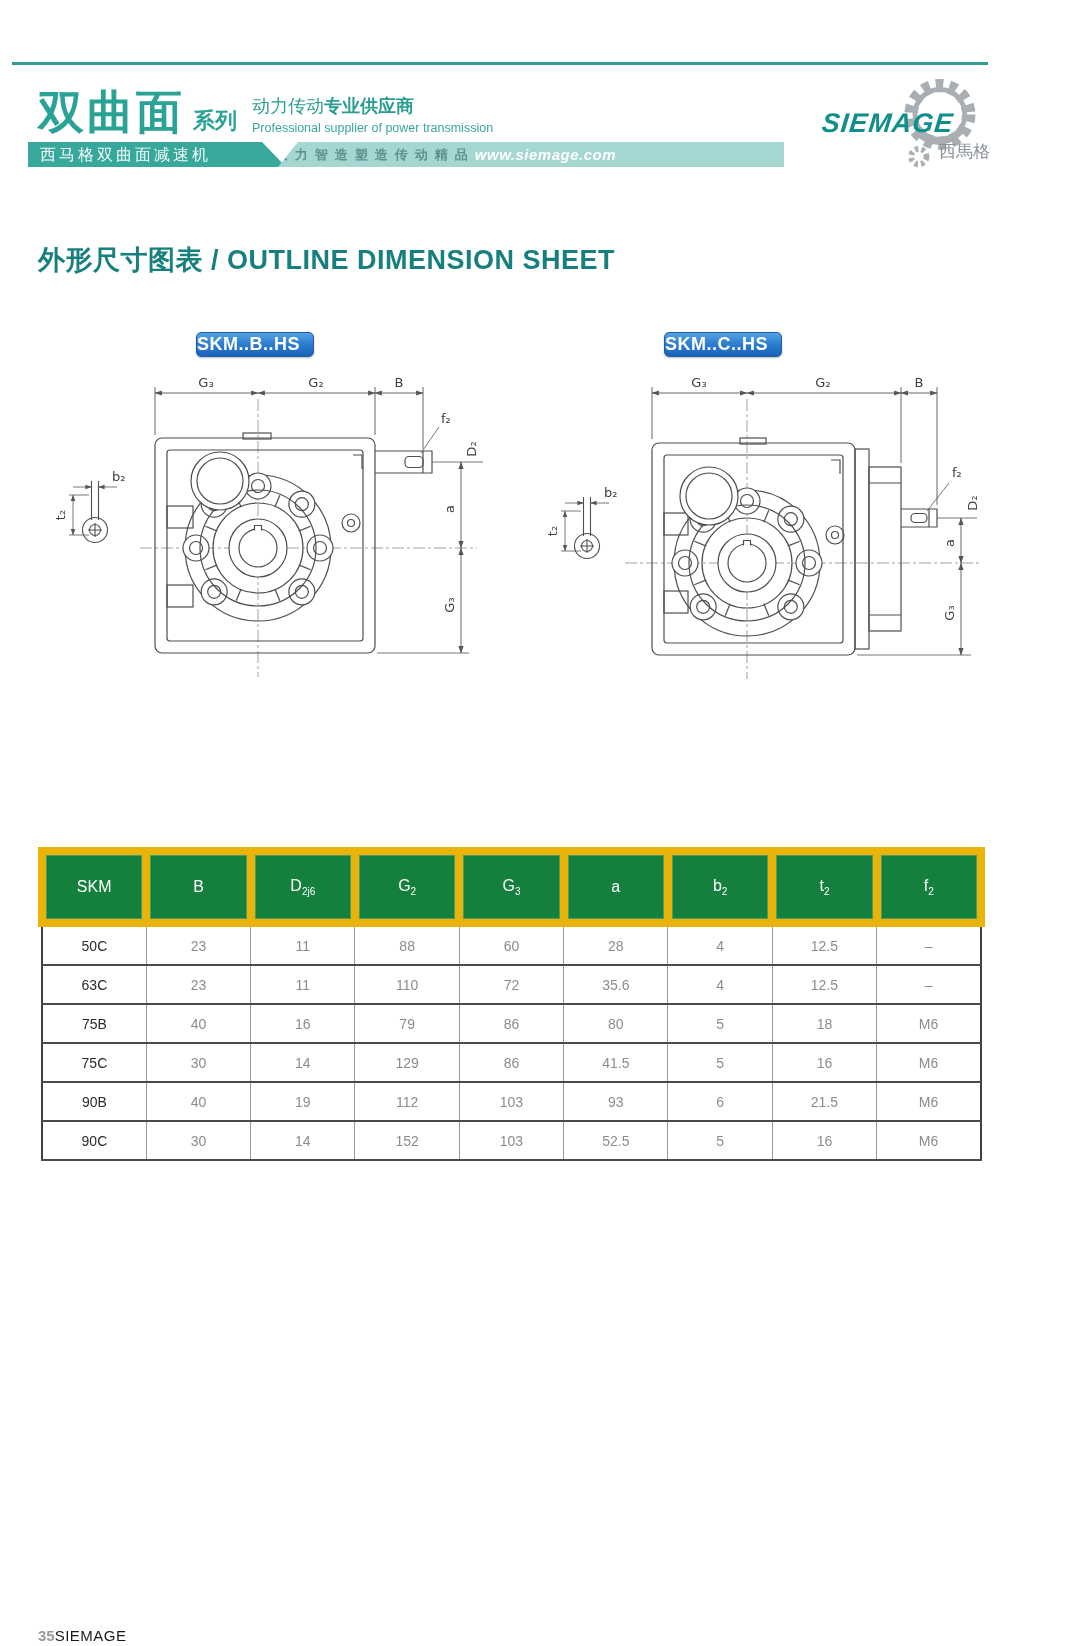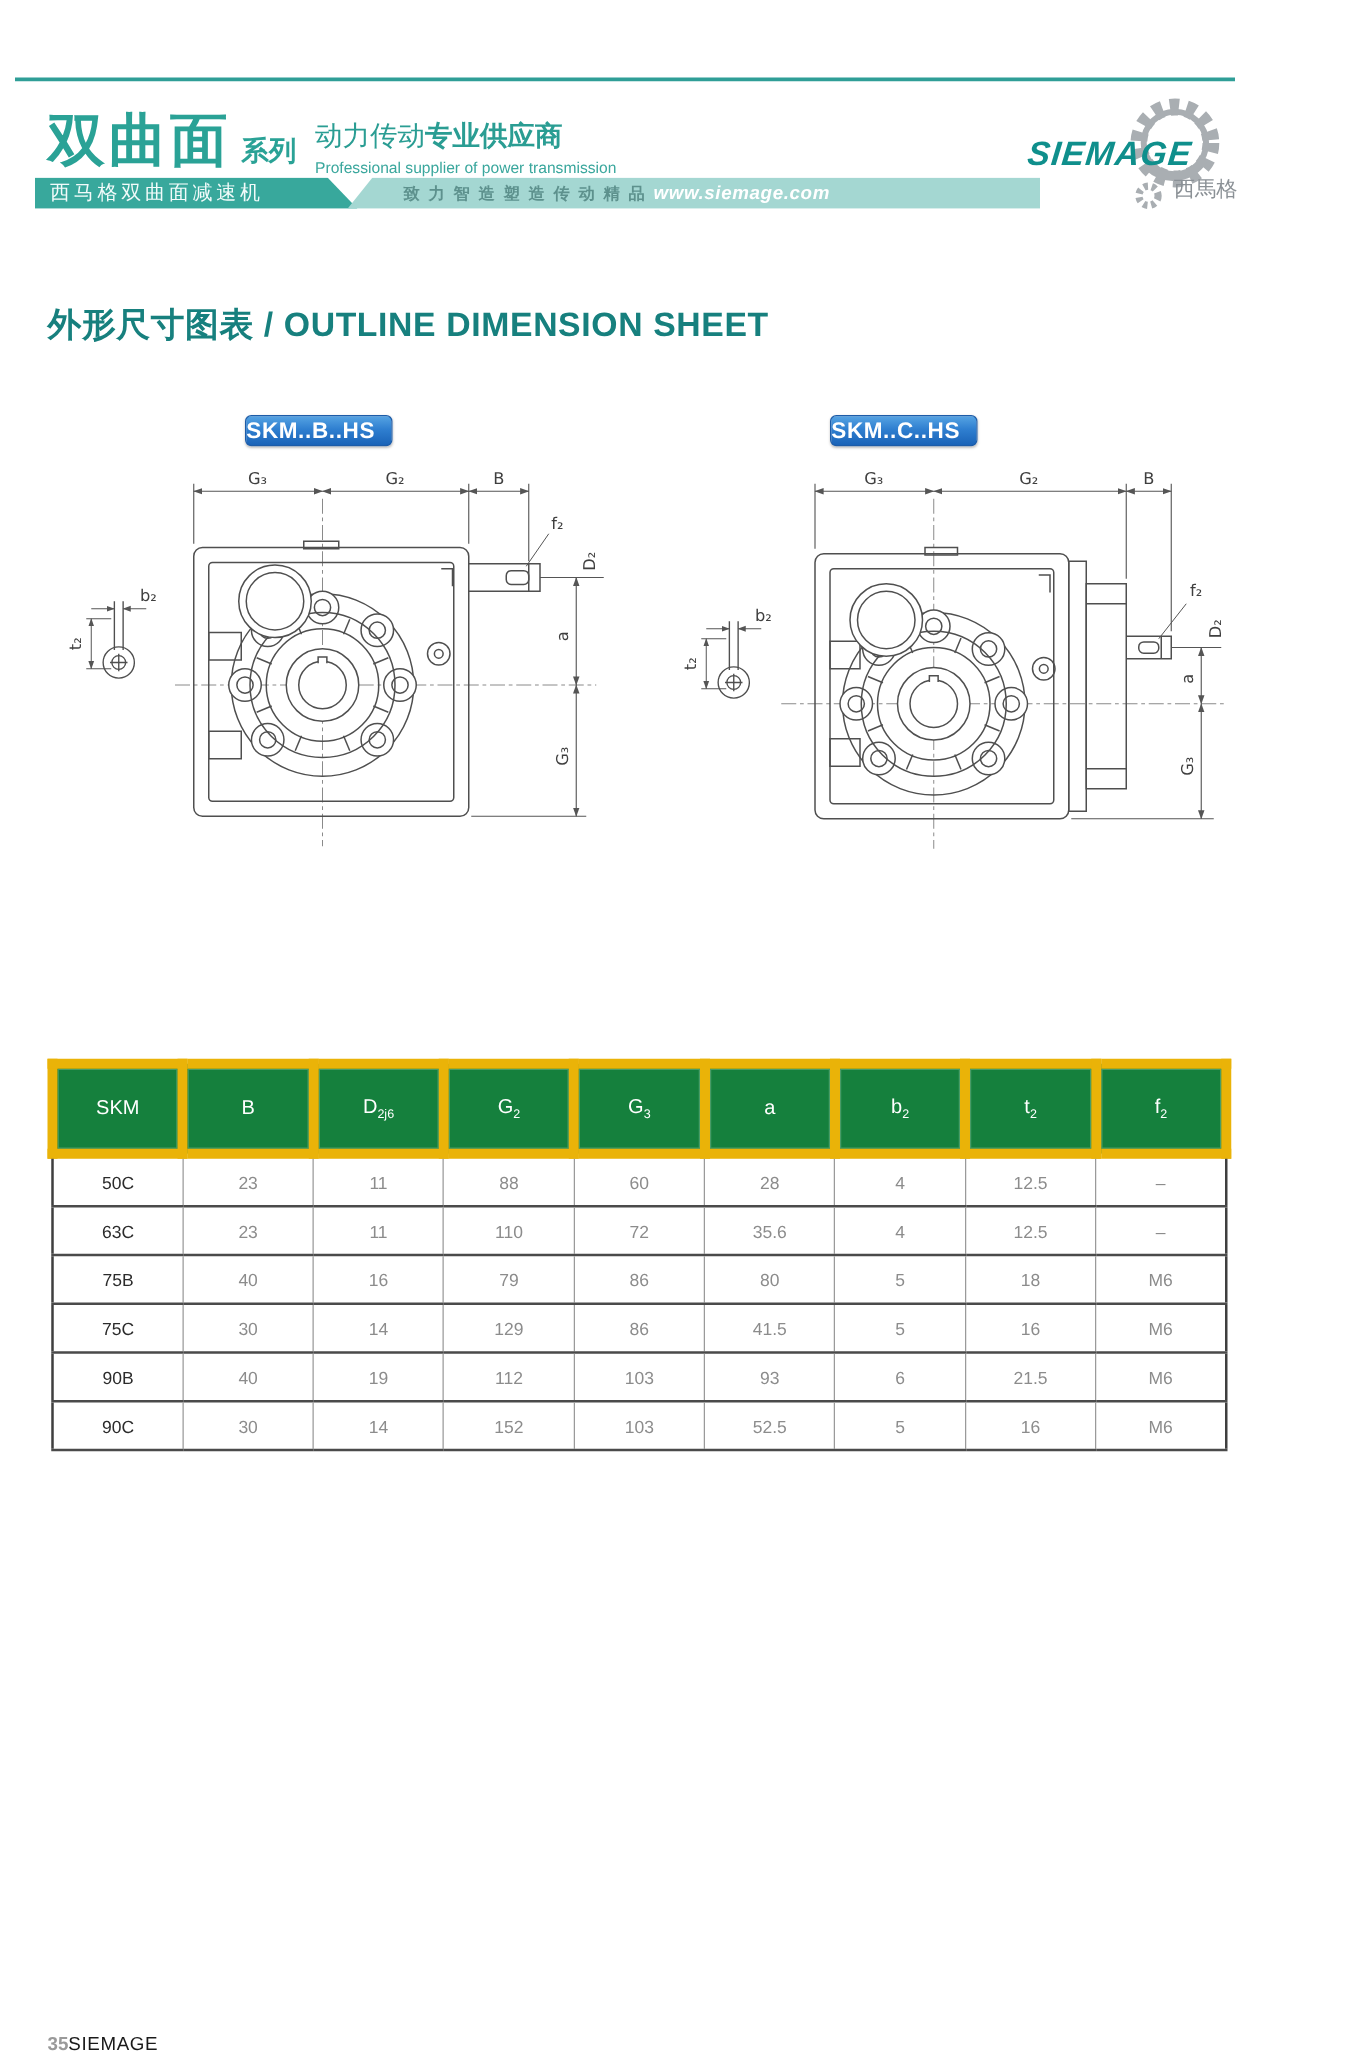--- a/index.html
+++ b/index.html
@@ -5,24 +5,24 @@
   html,body{margin:0;padding:0;background:#fff;}
   #page{position:relative;width:1082px;height:1646px;background:#ffffff;overflow:hidden;
         font-family:"Liberation Sans",sans-serif;margin-top:30px;}
 
   
   .top-line{position:absolute;left:12px;top:32px;width:976px;height:3px;background:#2f9e97;}
   .brand{position:absolute;left:38px;top:52px;white-space:nowrap;}
   .brand .cn{font-size:46px;font-weight:bold;color:#2aa296;letter-spacing:3px;}
   .brand .suffix{font-size:22px;font-weight:bold;color:#2aa296;margin-left:8px;}
   .supplier{position:absolute;left:252px;top:64px;}
-  .supplier .l1{font-size:22px;color:#2a9d93;}
+  .supplier .l1{font-size:18px;color:#2a9d93;}
   .supplier .l1 b{font-weight:bold;}
   .supplier .l2{font-size:12.5px;color:#3aa79d;margin-top:3px;}
-  .banner{position:absolute;left:28px;top:112px;width:756px;height:25px;padding-left:48px;}
+  .banner{position:absolute;left:28px;top:112px;width:756px;height:25px;}
   .banner .seg-l{position:absolute;left:0;top:0;bottom:0;width:260px;background:#38a89c;
       clip-path:polygon(0 0,234px 0,258px 100%,0 100%);color:#f2fbfa;font-size:16px;
       letter-spacing:3px;line-height:25px;padding-left:12px;box-sizing:border-box;}
   .banner .seg-r{position:absolute;left:246px;right:0;top:0;bottom:0;background:#a4d7d2;
       clip-path:polygon(24px 0,100% 0,100% 100%,4px 100%);display:flex;align-items:center;
       justify-content:flex-end;padding-right:168px;box-sizing:border-box;}
   .banner .slogan{font-size:13px;font-weight:bold;color:#5d918d;letter-spacing:7px;}
   .banner .site{font-size:15px;font-weight:bold;font-style:italic;color:#ffffff;letter-spacing:.5px;}
   .logo{position:absolute;left:822px;top:44px;width:170px;height:100px;}
   .logo svg{position:absolute;right:6px;top:0;}

